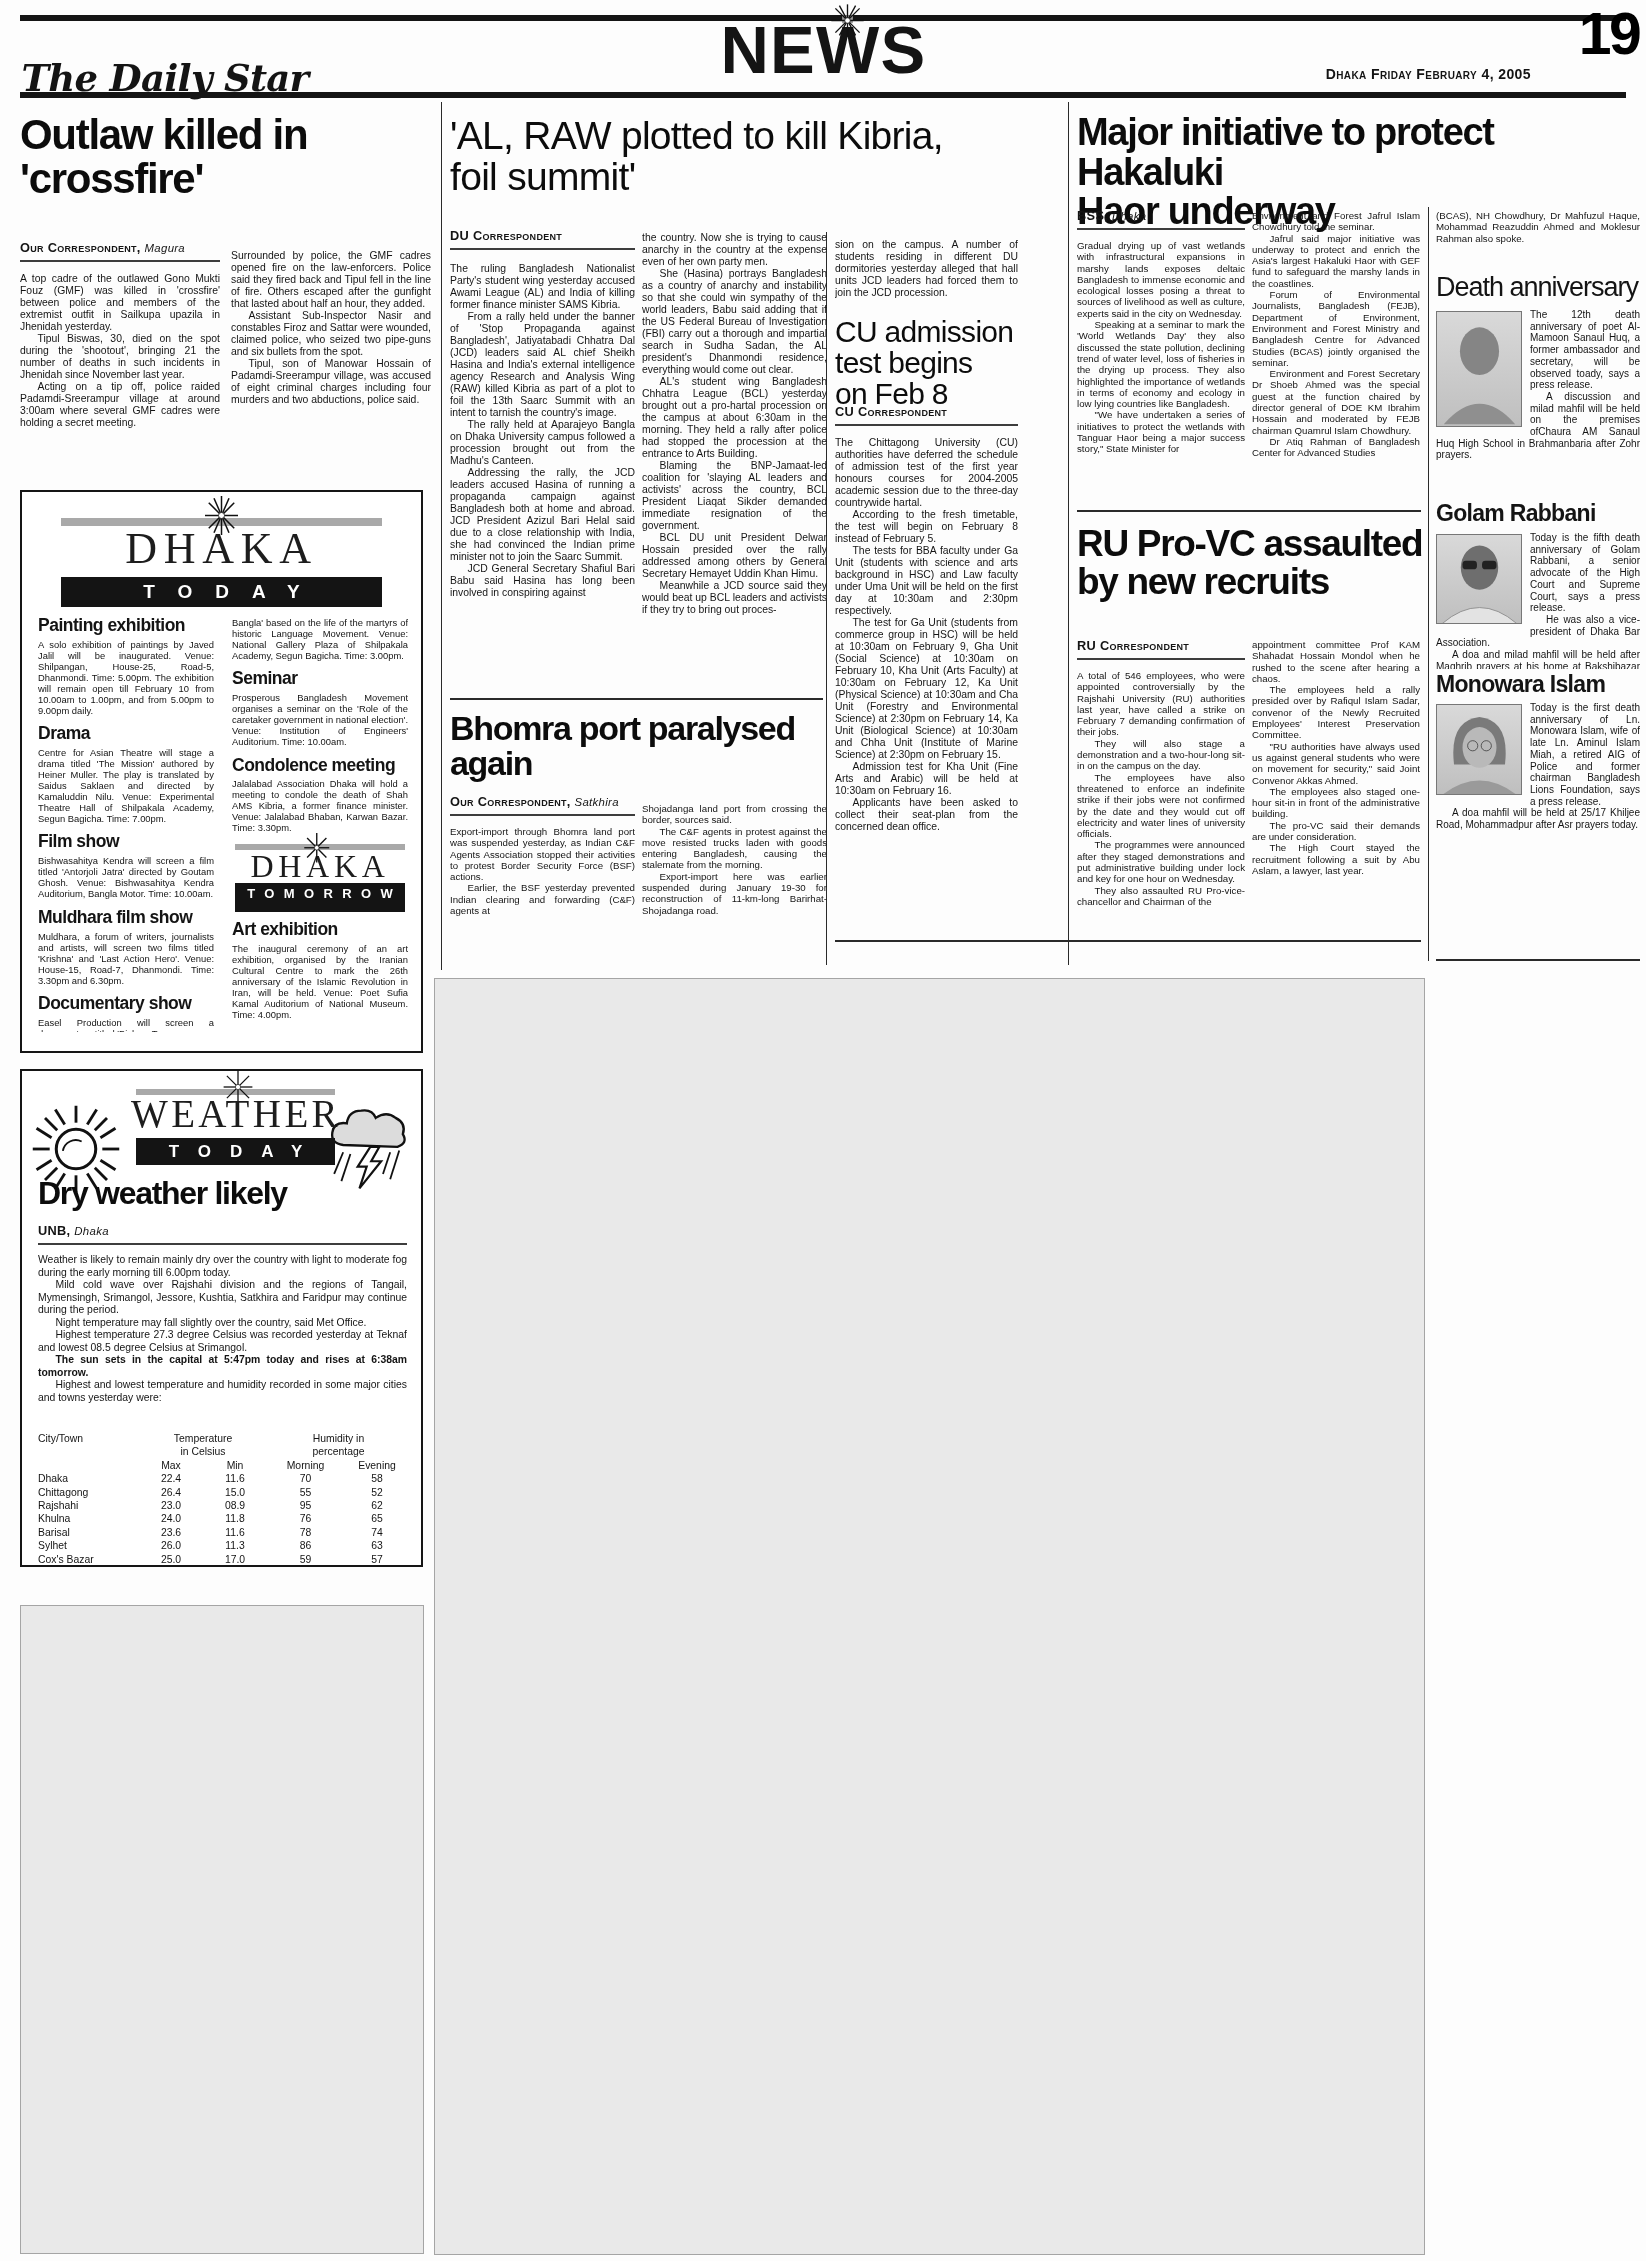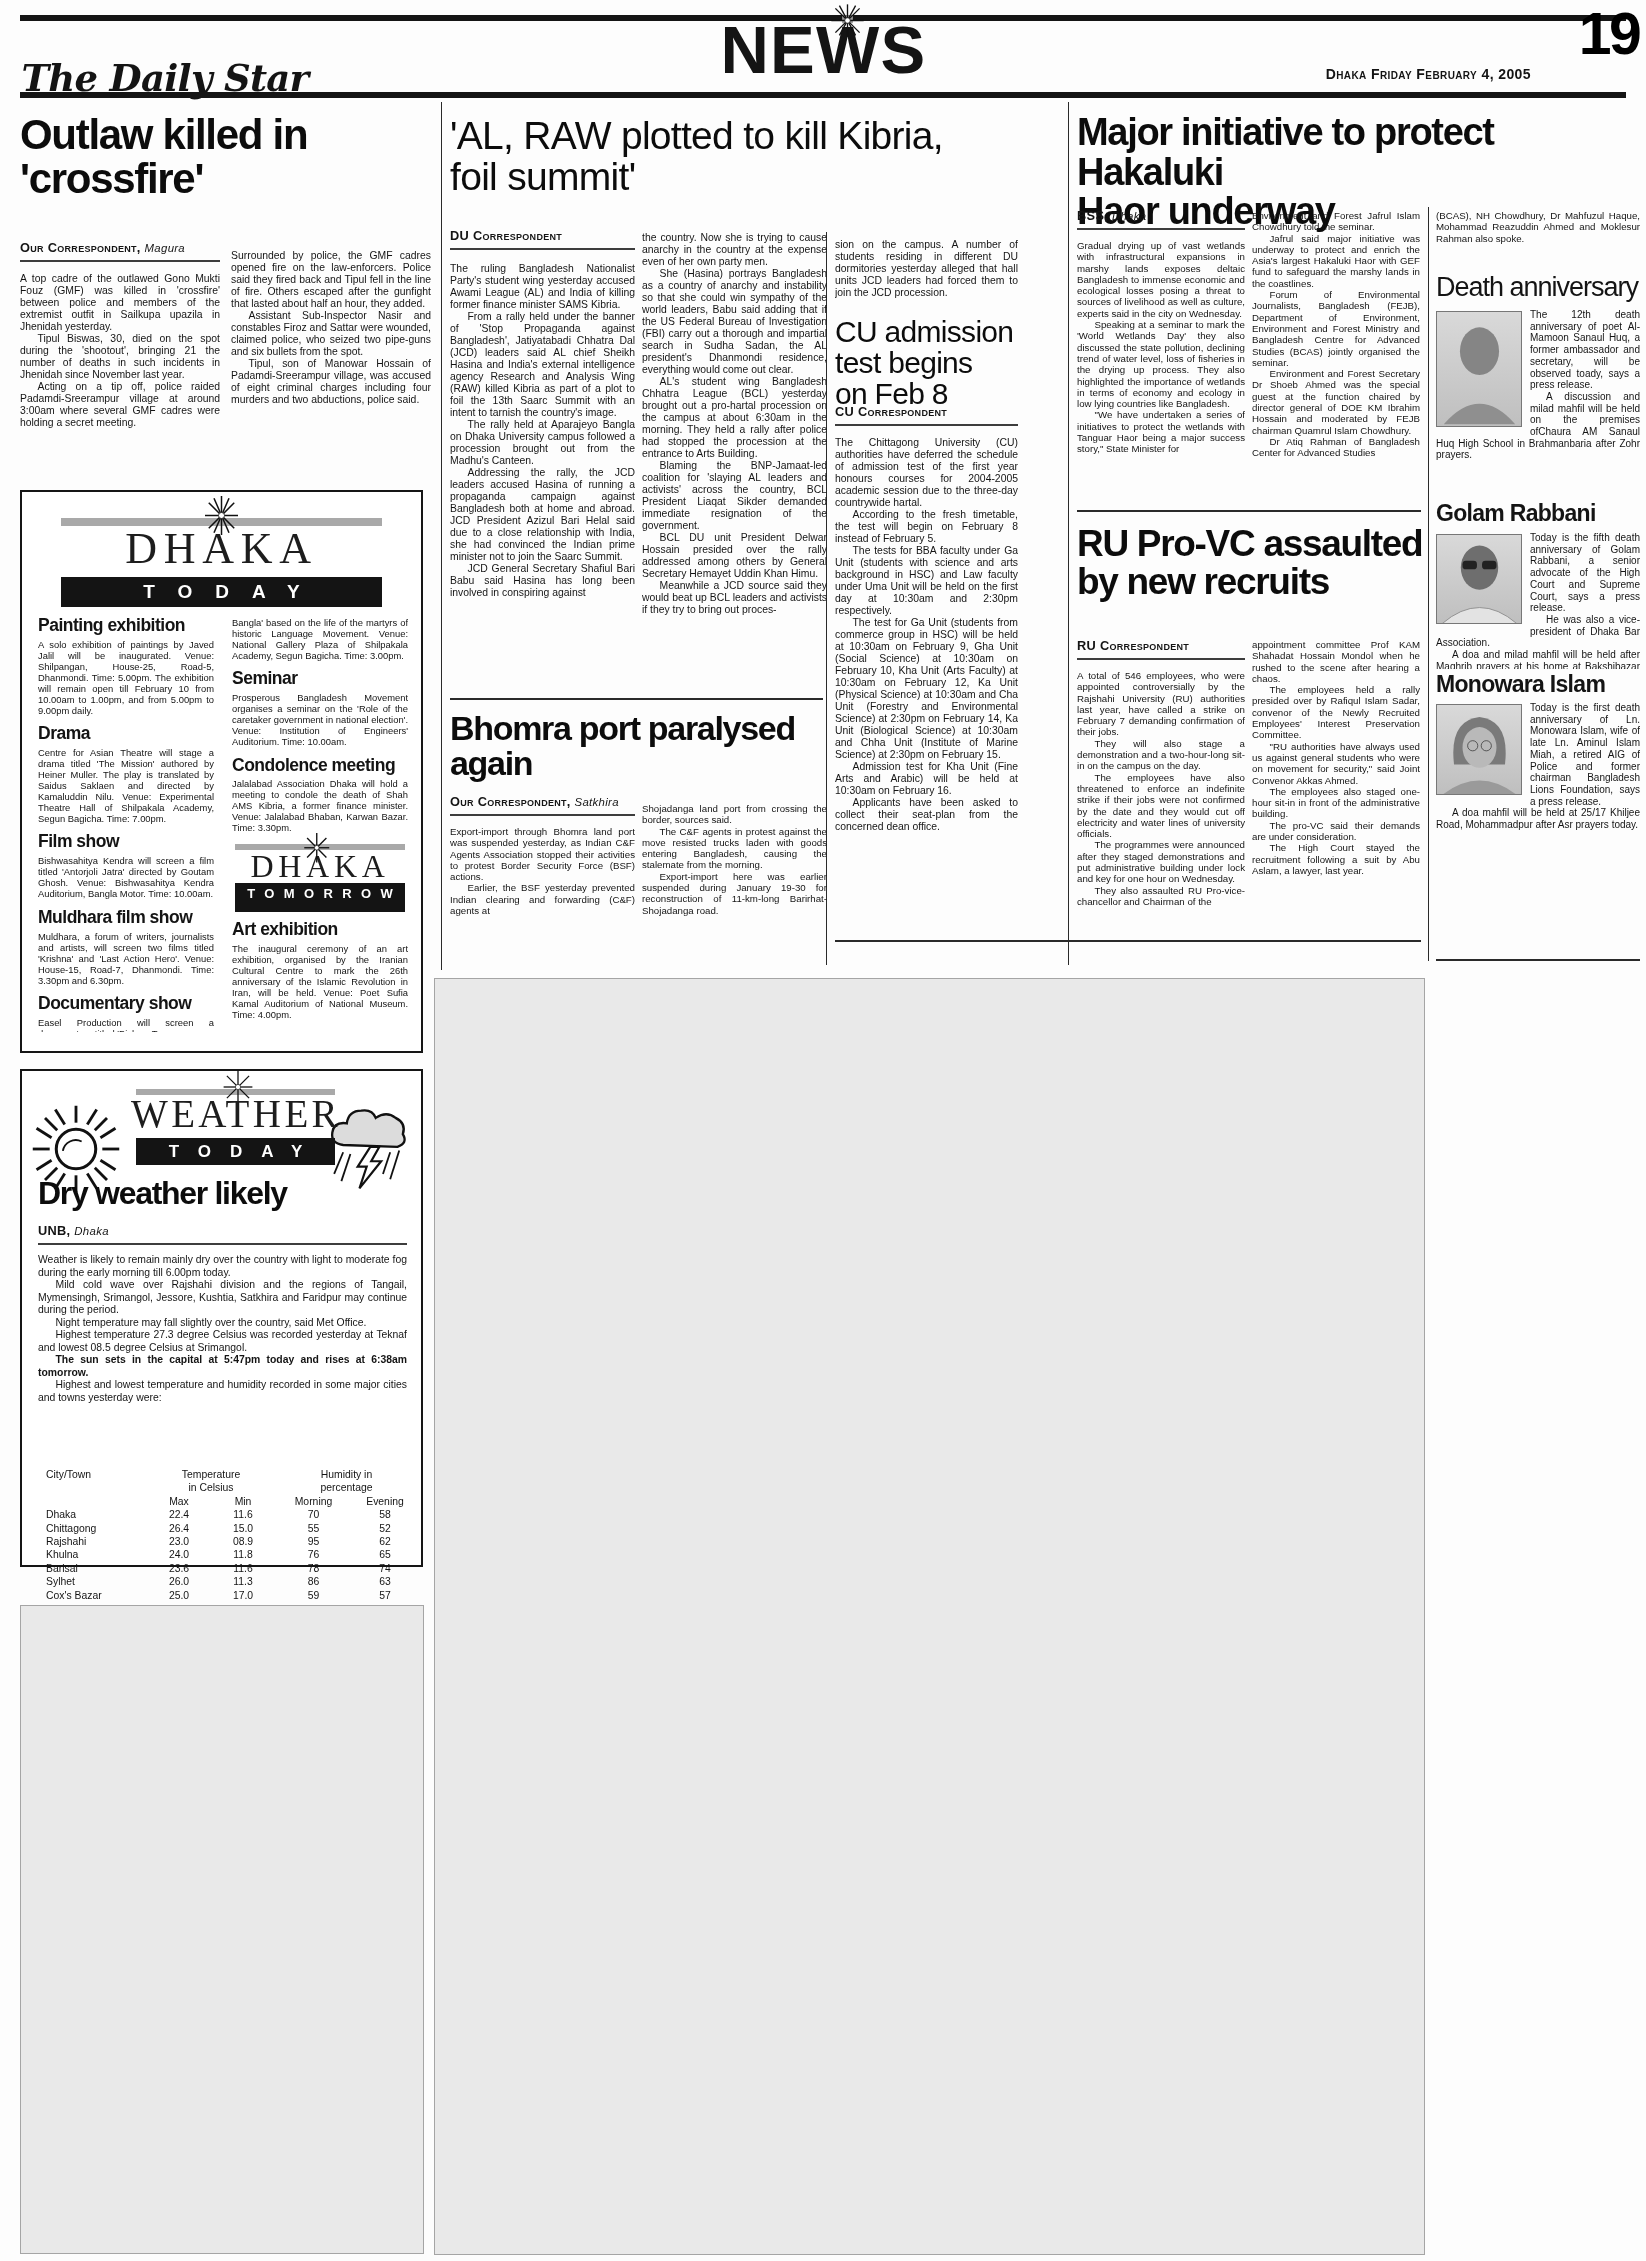--- a/index.html
+++ b/index.html
@@ -332,21 +332,21 @@
       <span>UNB,</span> <span class="place">Dhaka</span>
     </div>
     <div class="abs bt" style="left:16px;top:183px;width:369px;height:176px;font-size:10.4px;line-height:12.5px;">
       <p>Weather is likely to remain mainly dry over the country with light to moderate fog during the early morning till 6.00pm today.</p>
         <p>Mild cold wave over Rajshahi division and the regions of Tangail, Mymensingh, Srimangol, Jessore, Kushtia, Satkhira and Faridpur may continue during the period.</p>
       <p>Night temperature may fall slightly over the country, said Met Office.</p>
         <p>Highest temperature 27.3 degree Celsius was recorded yesterday at Teknaf and lowest 08.5 degree Celsius at Srimangol.</p>
       <p class="boldp">The sun sets in the capital at 5:47pm today and rises at 6:38am tomorrow.</p>
       <p>Highest and lowest temperature and humidity recorded in some major cities and towns yesterday were:</p>
     </div>
-    <div class="abs wx-table" style="left:24px;top:361px;width:372px;margin-top:36px;">
+    <div class="abs wx-table" style="left:16px;top:361px;width:372px;">
       <div class="wx-row">
         <span class="wx-city">City/Town</span>
         <span class="wx-hdr" style="grid-column:2/4;">Temperature
 in Celsius</span>
         <span class="wx-hdr" style="grid-column:4/6;">Humidity in
 percentage</span>
       </div>
       <div class="wx-row">
         <span></span>
         <span class="wx-num">Max</span>

